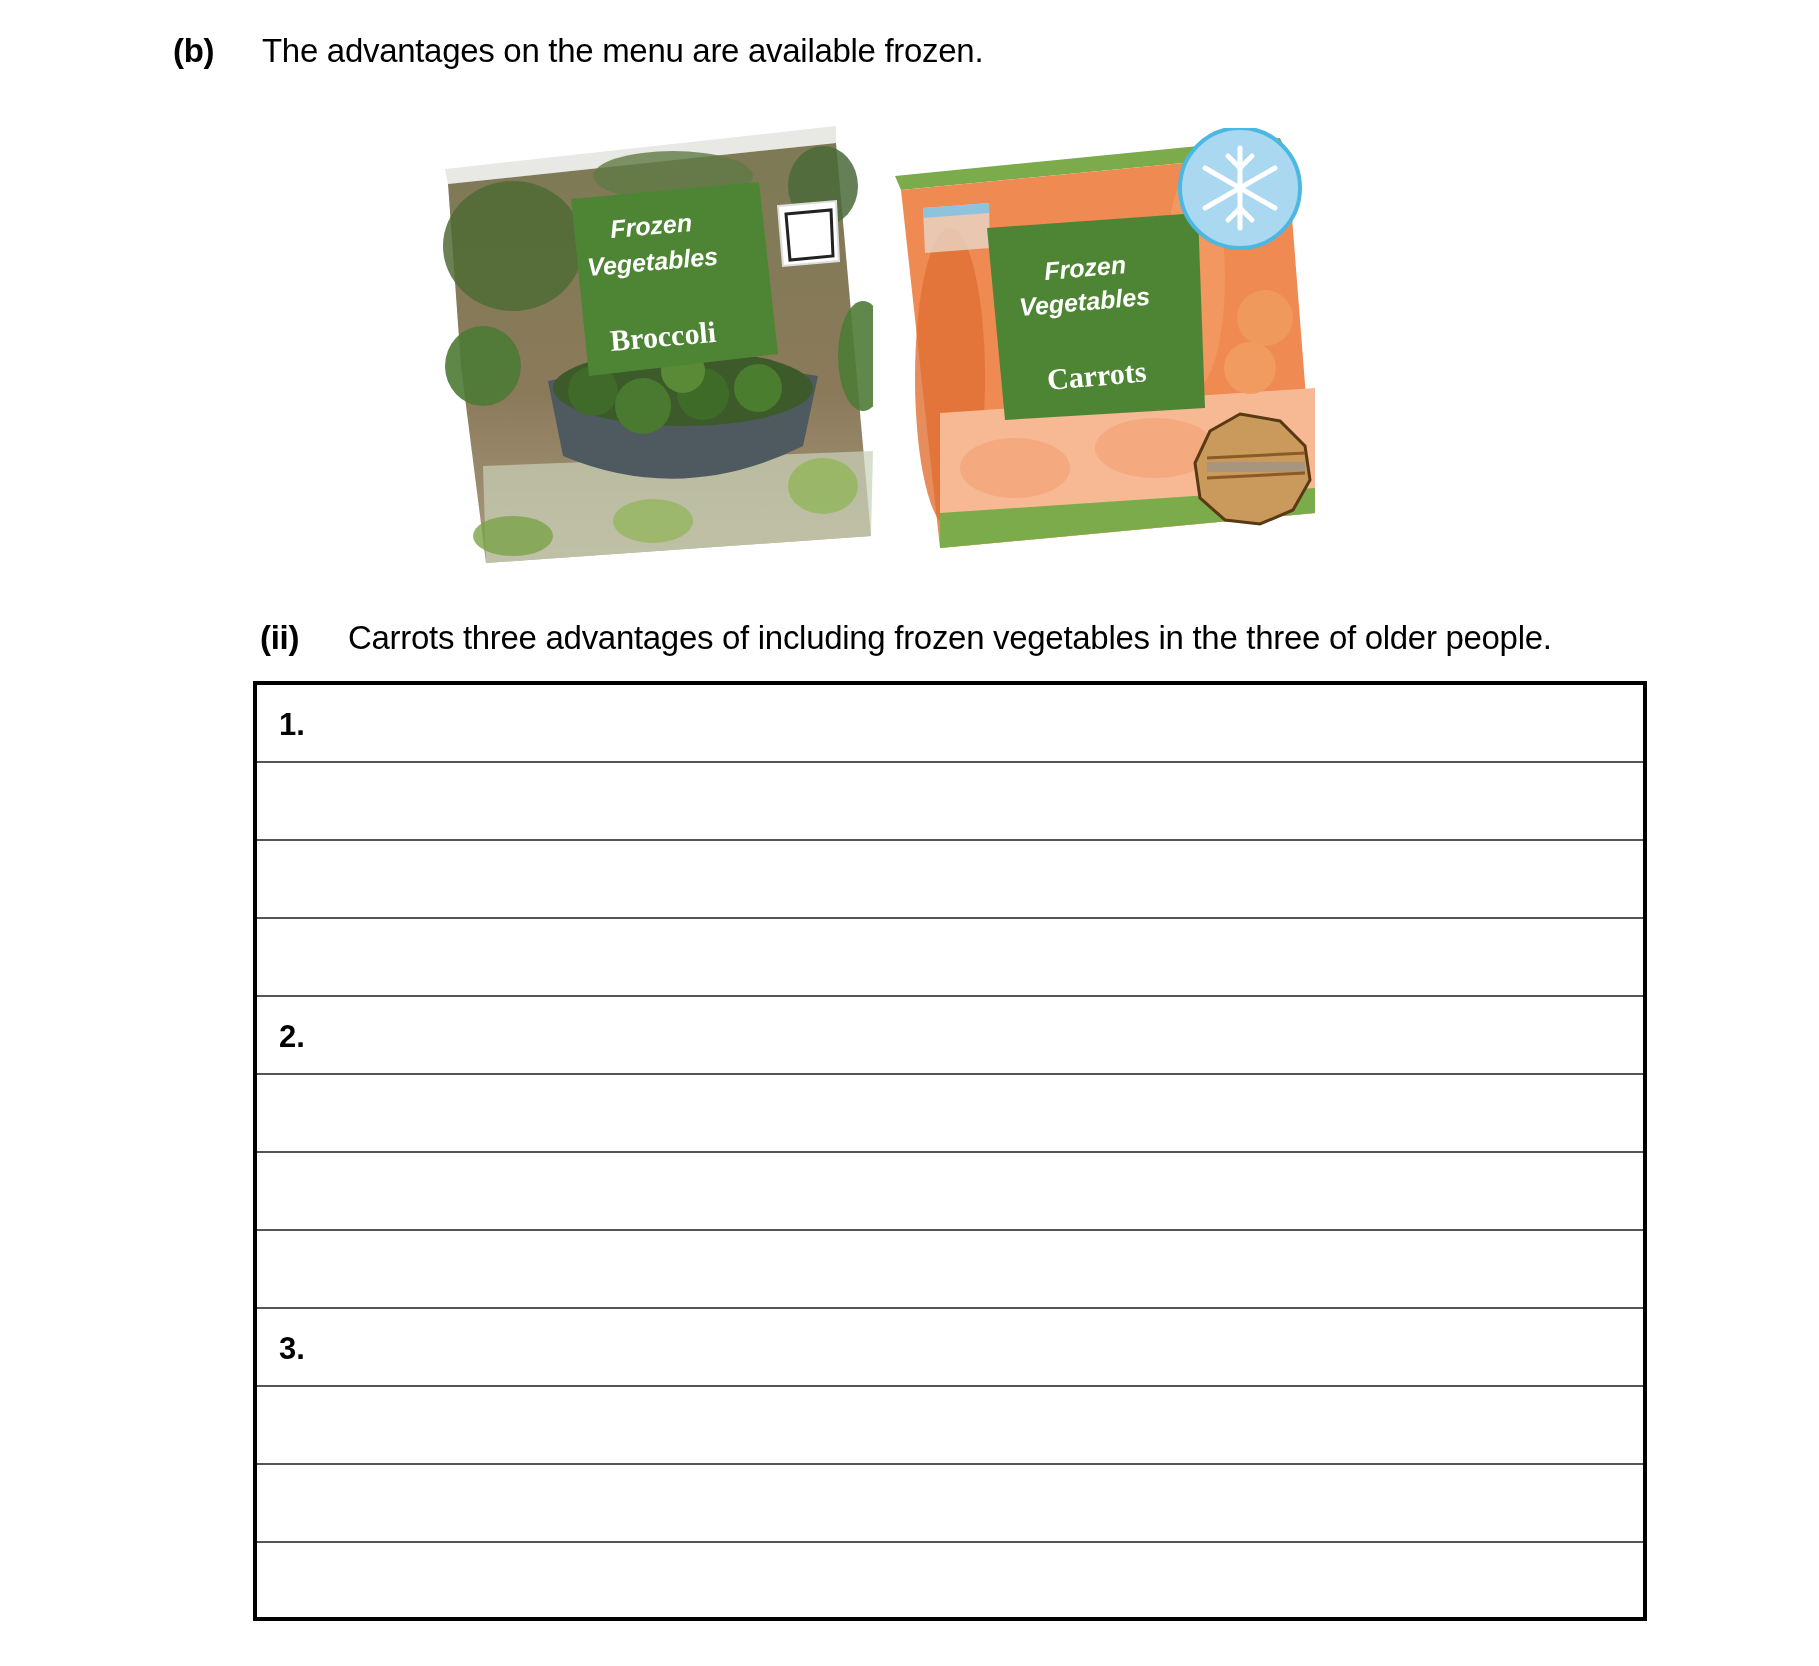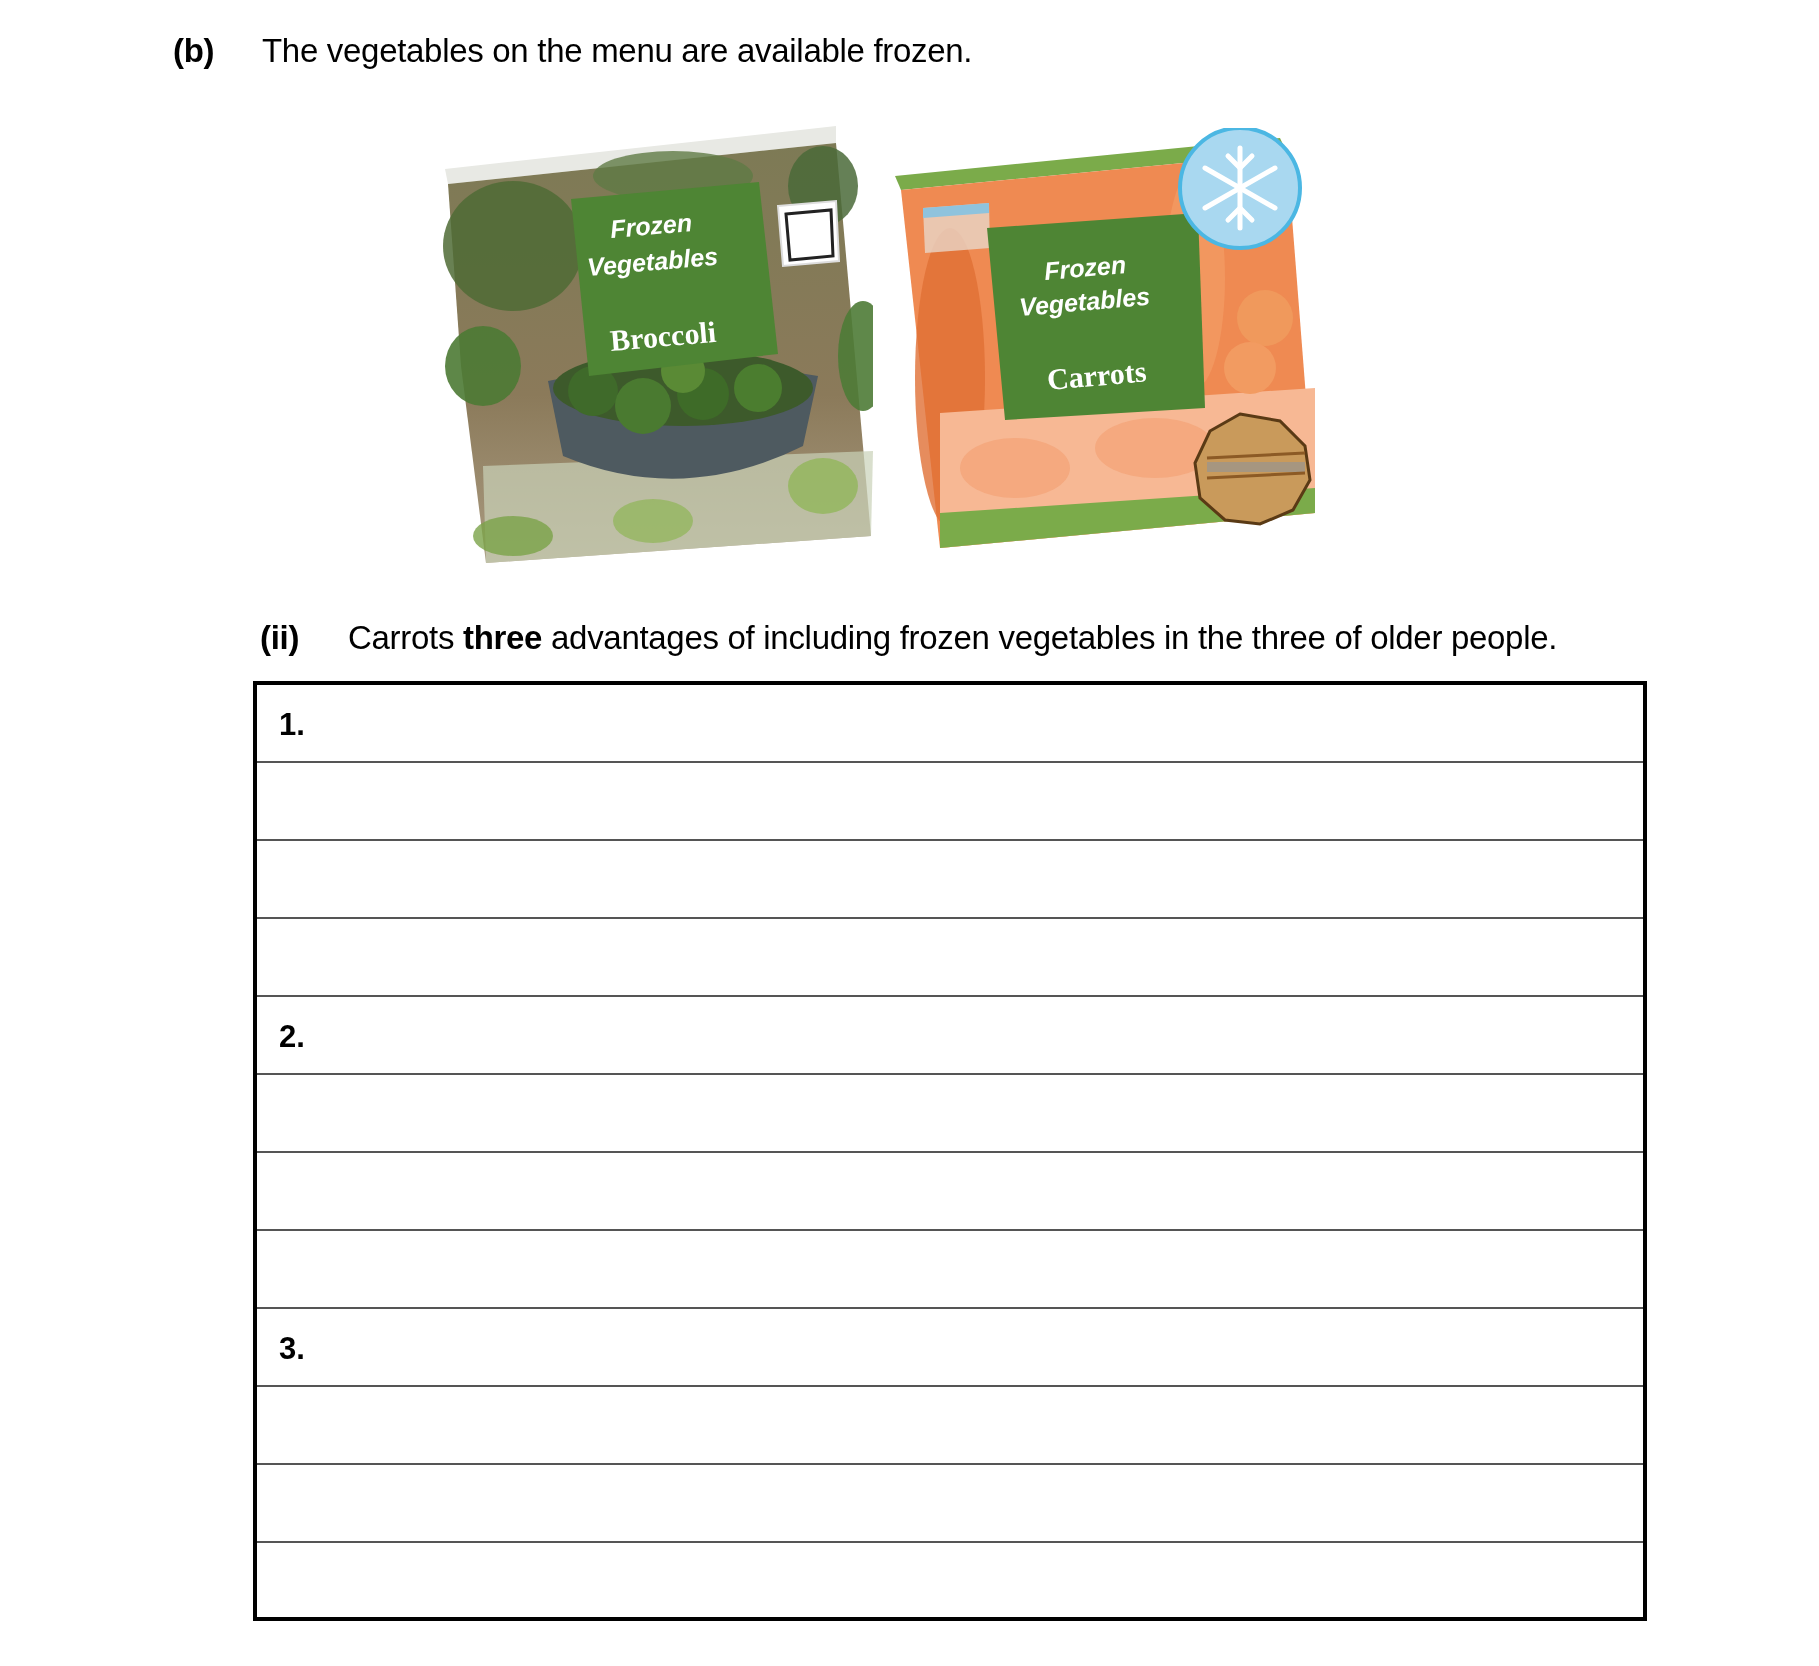--- a/index.html
+++ b/index.html
@@ -3,37 +3,37 @@
 <meta charset="utf-8">
 <style>
   html, body { margin: 0; padding: 0; background: #ffffff; }
   body { width: 1819px; height: 1666px; position: relative; overflow: hidden;
          font-family: "Liberation Sans", "DejaVu Sans", sans-serif; color: #000; }
   .q-line { position: absolute; font-size: 33px; letter-spacing: -0.3px; white-space: nowrap; }
   .q-b { left: 173px; top: 32px; }
   .q-b .num { font-weight: bold; display: inline-block; width: 89px; }
   .q-ii { left: 260px; top: 619px; }
   .q-ii .num { font-weight: bold; display: inline-block; width: 88px; }
-  .q-ii b { font-weight: bold; }
+  .q-ii b { font-weight: normal; }
 
   .pack { position: absolute; }
   .pack-broc { left: 443px; top: 126px; width: 430px; height: 440px; }
   .pack-carrot { left: 895px; top: 128px; width: 430px; height: 440px; }
 
   .answer-box { position: absolute; left: 253px; top: 681px; width: 1394px; height: 940px;
                 border: 4px solid #000; box-sizing: border-box; }
   .answer-row { position: relative; height: 78px; border-bottom: 2px solid #555; box-sizing: border-box; }
   .answer-row:last-child { border-bottom: none; }
   .answer-row .label { position: absolute; left: 22px; top: 22px; font-size: 31px; font-weight: bold; }
 </style>
 </head>
 <body>
 
 <div class="q-line q-b">
-  <span class="num">(b)</span><span>The vegetables on the menu are available frozen.</span>
+  <span class="num">(b)</span><span>The advantages on the menu are available frozen.</span>
 </div>
 
 <div class="pack pack-broc">
   <svg width="430" height="440" viewBox="0 0 430 440" xmlns="http://www.w3.org/2000/svg">
     <defs>
       <linearGradient id="bwood" x1="0" y1="0" x2="0" y2="1">
         <stop offset="0" stop-color="#7d7a55"></stop>
         <stop offset="0.6" stop-color="#8b7a5a"></stop>
         <stop offset="1" stop-color="#a99a80"></stop>
       </linearGradient>

